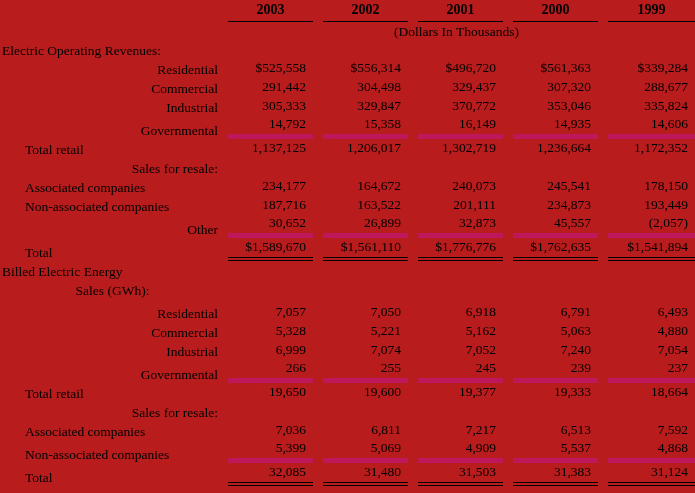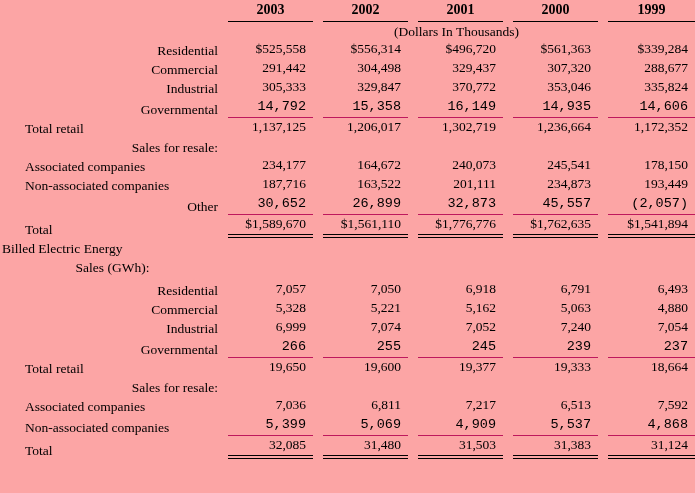--- a/index.html
+++ b/index.html
@@ -6,21 +6,21 @@
     margin: 0;
     padding: 0;
     background: #ffffff;
     color: #000000;
     font-family: "Liberation Serif", "DejaVu Serif", serif;
   }
   #page {
     position: relative;
     width: 695px;
     height: 493px;
-    background: #fca5a5;
+    background: #b91c1c;
     overflow: hidden;
   }
   table.fin {
     border-collapse: collapse;
     table-layout: fixed;
     width: 695px;
     font-size: 13.5px;
     line-height: 16px;
   }
   col.c-lbl { width: 218px; }
@@ -47,21 +47,21 @@
   tr.i2  td.lbl { padding-left: 25px; }
 
   td.num { text-align: right; }
   .bx {
     display: block;
     margin-left: 10px;
     padding: 0 7px 2px 0;
     text-align: right;
     white-space: nowrap;
   }
-  tr.rule  td.num .bx { border-bottom: 1px solid #be185d; font-family: Liberation Mono, monospace; }
+  tr.rule  td.num .bx { border-bottom: 5px solid #be185d; }
   tr.drule td.num .bx { border-bottom: 4px double #000; }
 
   th.num .bx {
     border-bottom: 1px solid #000;
     text-align: center;
     font-weight: bold;
     font-size: 14px;
     padding: 0 0 3px 0;
   }
   td.units-cell { text-align: center; }
@@ -98,20 +98,24 @@
       <th class="num">
             <span class="bx">1999</span>
           </th>
     </tr>
 
     <tr class="units">
       <td></td>
       <td class="units-cell" colspan="5">(Dollars In Thousands)</td>
     </tr>
 
+    <tr class="i0">
+      <td class="lbl">Electric Operating Revenues:</td>
+      <td class="num" colspan="5"></td>
+    </tr>
 
     <tr class="i1">
       <td class="lbl">Residential</td>
       <td class="num">
             <span class="bx">$525,558</span>
           </td>
       <td class="num">
             <span class="bx">$556,314</span>
           </td>
       <td class="num">

